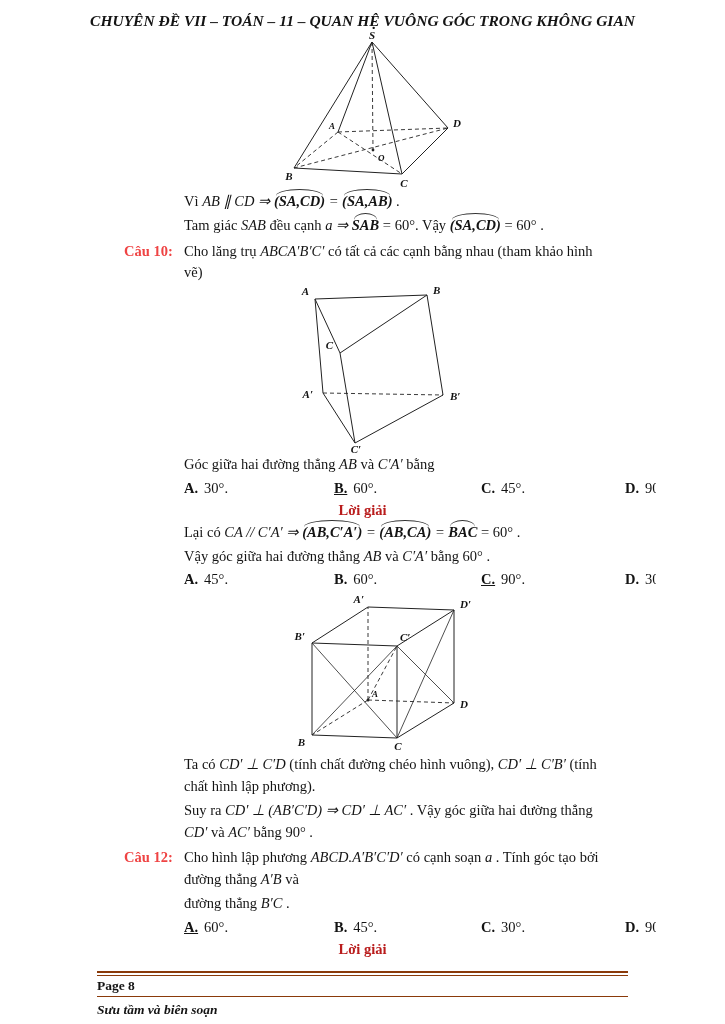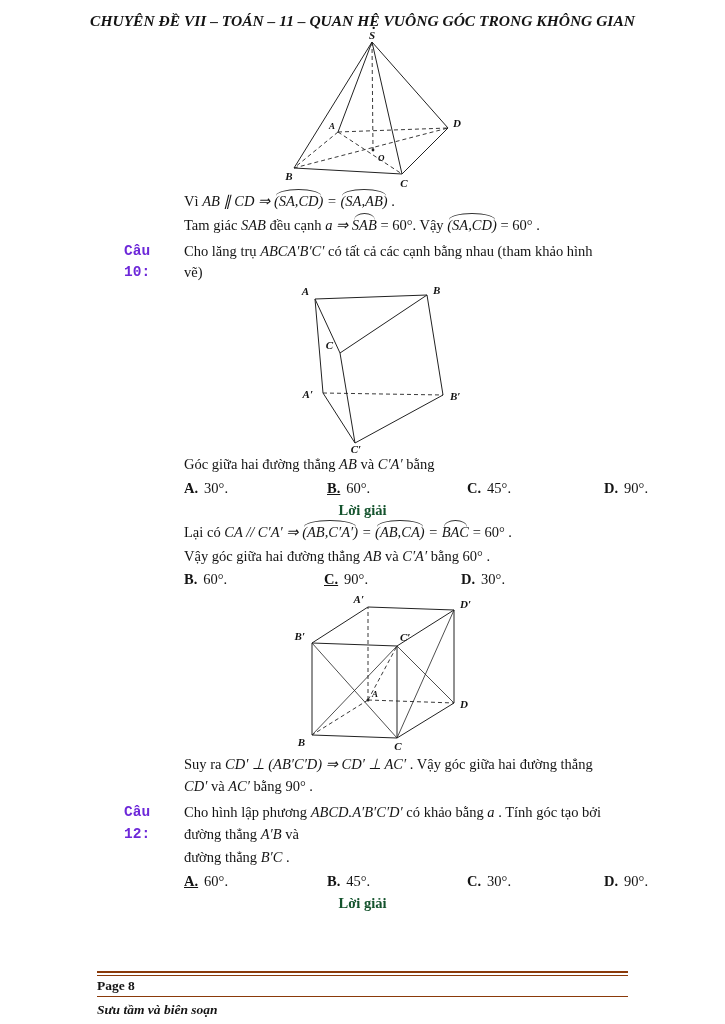--- a/index.html
+++ b/index.html
@@ -5,32 +5,32 @@
   * { box-sizing: border-box; }
   html,body { margin:0; padding:0; background:#ffffff; }
   .page { width:587px; height:1024px; margin:0 auto; overflow:hidden;
           font-family:"Liberation Serif", serif; color:#141414;
           display:flex; flex-direction:column; padding-top:12px; }
   .hdr { text-align:center; font-weight:bold; font-style:italic; font-size:15.5px; }
   .fig { display:flex; justify-content:center; }
   .fig svg { margin-left:45px; }
   .para { margin:1px 50px 1px 115px; font-size:14.5px; line-height:1.5; }
   .m { font-style:italic;text-align:right; }
-  .hat { position:relative; display:inline-block; font-style:italic; }
+  .hat { position:relative; display:inline-block; font-style:italic;font-weight:bold; }
   .hat::before { content:""; position:absolute; left:2px; right:2px; top:-2px; height:6px;
                  border-top:1.4px solid #333; border-radius:50% 50% 0 0 / 100% 100% 0 0; }
   .qrow { display:flex; margin:3px 50px 1px 55px; font-size:14.5px; line-height:1.5; }
-  .qlabel { flex:0 0 60px; font-weight:bold; color:#6d28d9;font-family:Liberation Mono, monospace; }
+  .qlabel { flex:0 0 60px; font-weight:bold; color:#ef4444; }
   .qtext { flex:1; }
-  .options { display:flex; margin:1px 50px 1px 115px; font-size:14.5px; line-height:1.45; }
+  .options { display:flex; margin:1px 50px 1px 115px; font-size:14.5px; line-height:1.45;gap:7px; }
   .opt { flex:0 0 143px; }
   .opt.b { flex-basis:140px; } .opt.c { flex-basis:137px; } .opt.d { flex:1 1 auto; }
   .letter { font-weight:bold; margin-right:6px; }
   .letter.u { text-decoration:underline; }
-  .loigiai { text-align:center; color:#14532d; font-weight:bold; font-size:14.5px; margin:2px 0; }
+  .loigiai { text-align:center; color:#b91c1c; font-weight:bold; font-size:14.5px; margin:2px 0; }
   .footer { margin-top:auto; padding:0 28px 6px 28px; }
   .rule2 { border-top:2.5px solid #8A3A0A; border-bottom:1px solid #8A3A0A; height:5px; }
   .pagenum { text-align:left; font-weight:bold; font-size:13.5px; padding:2px 6px 2px 0; }
   .rule1 { border-top:1.5px solid #8A3A0A; }
   .footnote { font-weight:bold; font-style:italic; font-size:13.5px; padding-top:5px; }
   .vlabel text { font-style:italic; font-weight:bold; font-size:11px; fill:#111;
                  font-family:"Liberation Serif", serif; }
   .vlabel text.sm { font-size:9px; }
 </style>
 </head>
@@ -117,20 +117,21 @@
 
   <p class="loigiai">Lời giải</p>
 
 
   <p class="para"><span>Lại có </span><span class="m">CA // C′A′ ⇒ </span><span class="hat">(AB,C′A′)</span><span class="m"> = </span><span class="hat">(AB,CA)</span><span class="m"> = </span><span class="hat">BAC</span><span> = 60° .</span></p>
 
   <p class="para"><span>Vậy góc giữa hai đường thẳng </span><span class="m">AB</span><span> và </span><span class="m">C′A′</span><span> bằng </span><span>60°</span><span> .</span></p>
 
 
   <div class="options">
+    <span class="opt"><span class="letter">A.</span><span>45°.</span></span>
     <span class="opt b"><span class="letter">B.</span><span>60°.</span></span>
     <span class="opt c"><span class="letter u">C.</span><span>90°.</span></span>
     <span class="opt d"><span class="letter">D.</span><span>30°.</span></span>
   </div>
 
   <div class="fig">
     <svg width="190" height="162" viewBox="0 0 190 162">
       <g stroke="#222" stroke-width="1" fill="none">
         <path d="M78,16 L22,52"></path>
         <path d="M22,52 L107,55"></path>
@@ -161,26 +162,27 @@
         <text x="15" y="49" text-anchor="end">B′</text>
         <text x="110" y="50">C′</text>
         <text class="sm" x="82" y="106">A</text>
         <text x="15" y="155" text-anchor="end">B</text>
         <text x="108" y="159" text-anchor="middle">C</text>
         <text x="170" y="117">D</text>
       </g>
     </svg>
   </div>
 
+  <p class="para"><span>Ta có </span><span class="m">CD′ ⊥ C′D</span><span> (tính chất đường chéo hình vuông), </span><span class="m">CD′ ⊥ C′B′</span><span> (tính chất hình lập phương).</span></p>
 
   <p class="para"><span>Suy ra </span><span class="m">CD′ ⊥ (AB′C′D) ⇒ CD′ ⊥ AC′</span><span> . Vậy góc giữa hai đường thẳng </span><span class="m">CD′</span><span> và </span><span class="m">AC′</span><span> bằng </span><span>90°</span><span> .</span></p>
 
   <div class="qrow">
     <span class="qlabel">Câu 12:</span>
-    <span class="qtext"><span>Cho hình lập phương </span><span class="m">ABCD.A′B′C′D′</span><span> có khảo bằng </span><span class="m">a</span><span> . Tính góc tạo bởi đường thẳng </span><span class="m">A′B</span><span> và</span></span>
+    <span class="qtext"><span>Cho hình lập phương </span><span class="m">ABCD.A′B′C′D′</span><span> có cạnh soạn </span><span class="m">a</span><span> . Tính góc tạo bởi đường thẳng </span><span class="m">A′B</span><span> và</span></span>
   </div>
 
   <p class="para"><span>đường thẳng </span><span class="m">B′C</span><span> .</span></p>
 
   <div class="options">
     <span class="opt"><span class="letter u">A.</span><span>60°.</span></span>
     <span class="opt b"><span class="letter">B.</span><span>45°.</span></span>
     <span class="opt c"><span class="letter">C.</span><span>30°.</span></span>
     <span class="opt d"><span class="letter">D.</span><span>90°.</span></span>
   </div>

